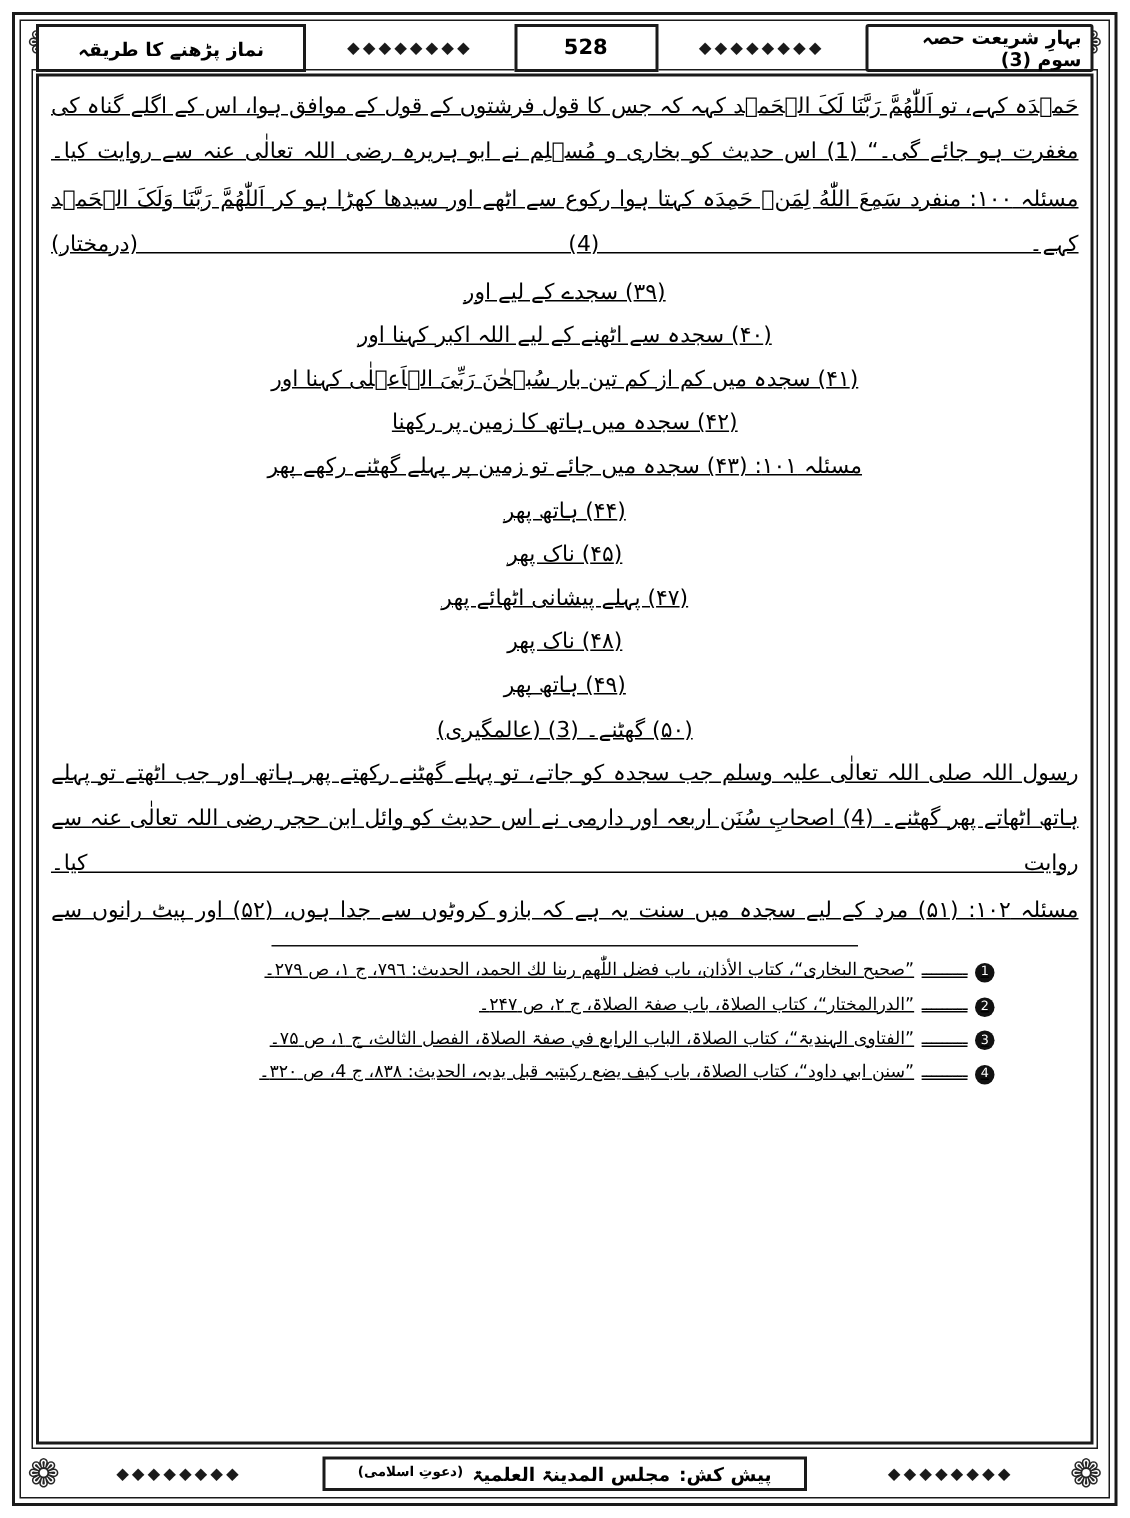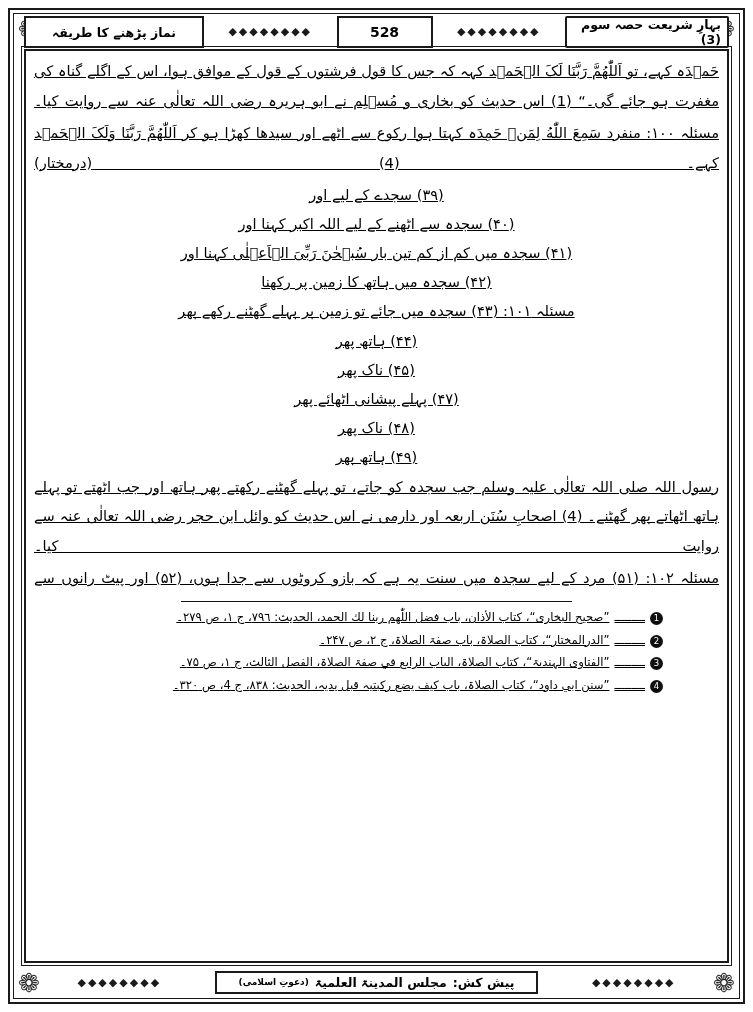--- a/index.html
+++ b/index.html
@@ -77,21 +77,21 @@
     align-items: center;
     justify-content: center;
     font-family: "DejaVu Sans", sans-serif;
     font-size: 12.5px;
     font-weight: bold;
     background: #ffffff;
     padding: 14px 6px;
     box-sizing: border-box;
   }
   .hdr-book {
-    width: 164px;
+    width: 152px;
     border-radius: 2px;
   }
   .hdr-page {
     width: 96px;
     margin: 0 auto;
     font-size: 14px;
   }
   .hdr-chapter {
     width: 180px;
   }
@@ -236,20 +236,21 @@
     <p class="num-line">(۴۱) سجدہ میں کم از کم تین بار سُبۡحٰنَ رَبِّیَ الۡاَعۡلٰی کہنا اور</p>
     <p class="num-line">(۴۲) سجدہ میں ہاتھ کا زمین پر رکھنا</p>
 
     <p class="num-line">مسئلہ ۱۰۱: (۴۳) سجدہ میں جائے تو زمین پر پہلے گھٹنے رکھے پھر</p>
 
     <p class="num-line">(۴۴) ہاتھ پھر</p>
     <p class="num-line">(۴۵) ناک پھر</p>
     <p class="num-line">(۴۷) پہلے پیشانی اٹھائے پھر</p>
     <p class="num-line">(۴۸) ناک پھر</p>
     <p class="num-line">(۴۹) ہاتھ پھر</p>
+    <p class="num-line">(۵۰) گھٹنے۔ (3) (عالمگیری)</p>
 
     <p class="para justify-both">رسول اللہ صلی اللہ تعالٰی علیہ وسلم جب سجدہ کو جاتے، تو پہلے گھٹنے رکھتے پھر ہاتھ اور جب اٹھتے تو پہلے ہاتھ اٹھاتے پھر گھٹنے۔ (4) اصحابِ سُنَن اربعہ اور دارمی نے اس حدیث کو وائل ابن حجر رضی اللہ تعالٰی عنہ سے روایت کیا۔</p>
 
     <p class="para justify-both">مسئلہ ۱۰۲: (۵۱) مرد کے لیے سجدہ میں سنت یہ ہے کہ بازو کروٹوں سے جدا ہوں، (۵۲) اور پیٹ رانوں سے</p>
 
     <hr class="fn-rule">
 
     <div class="footnotes">
 
       <div class="fn">

